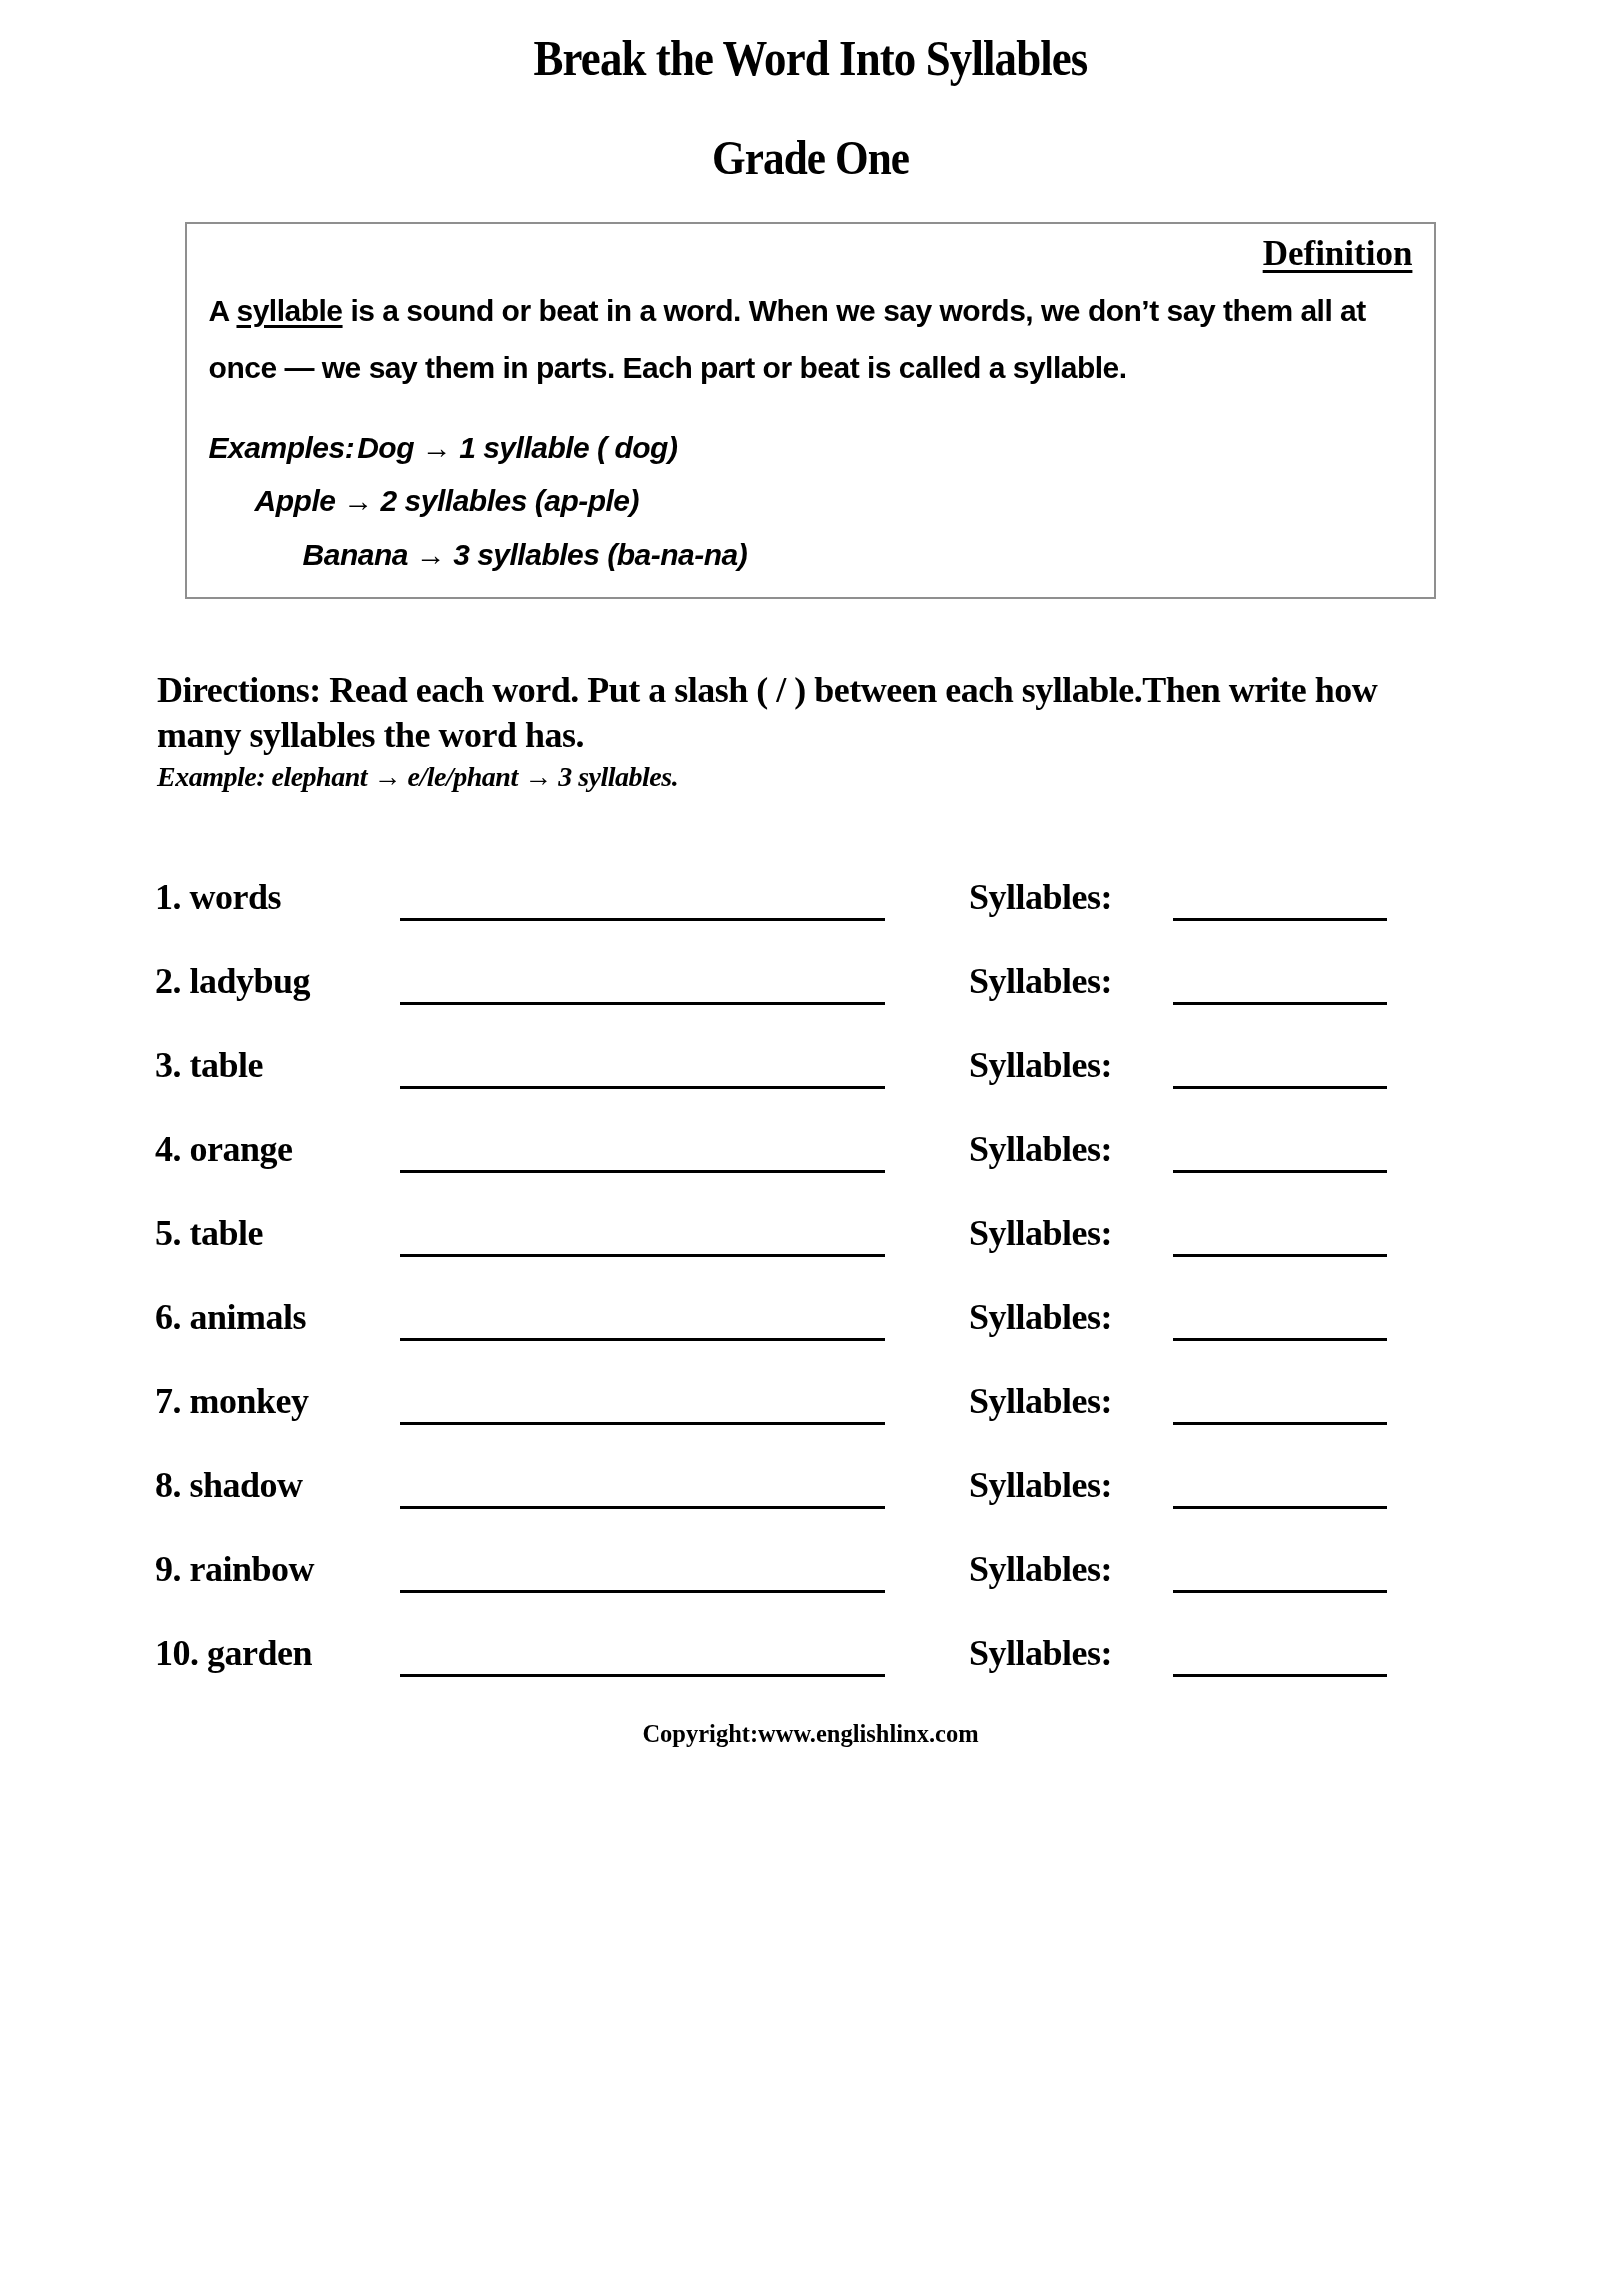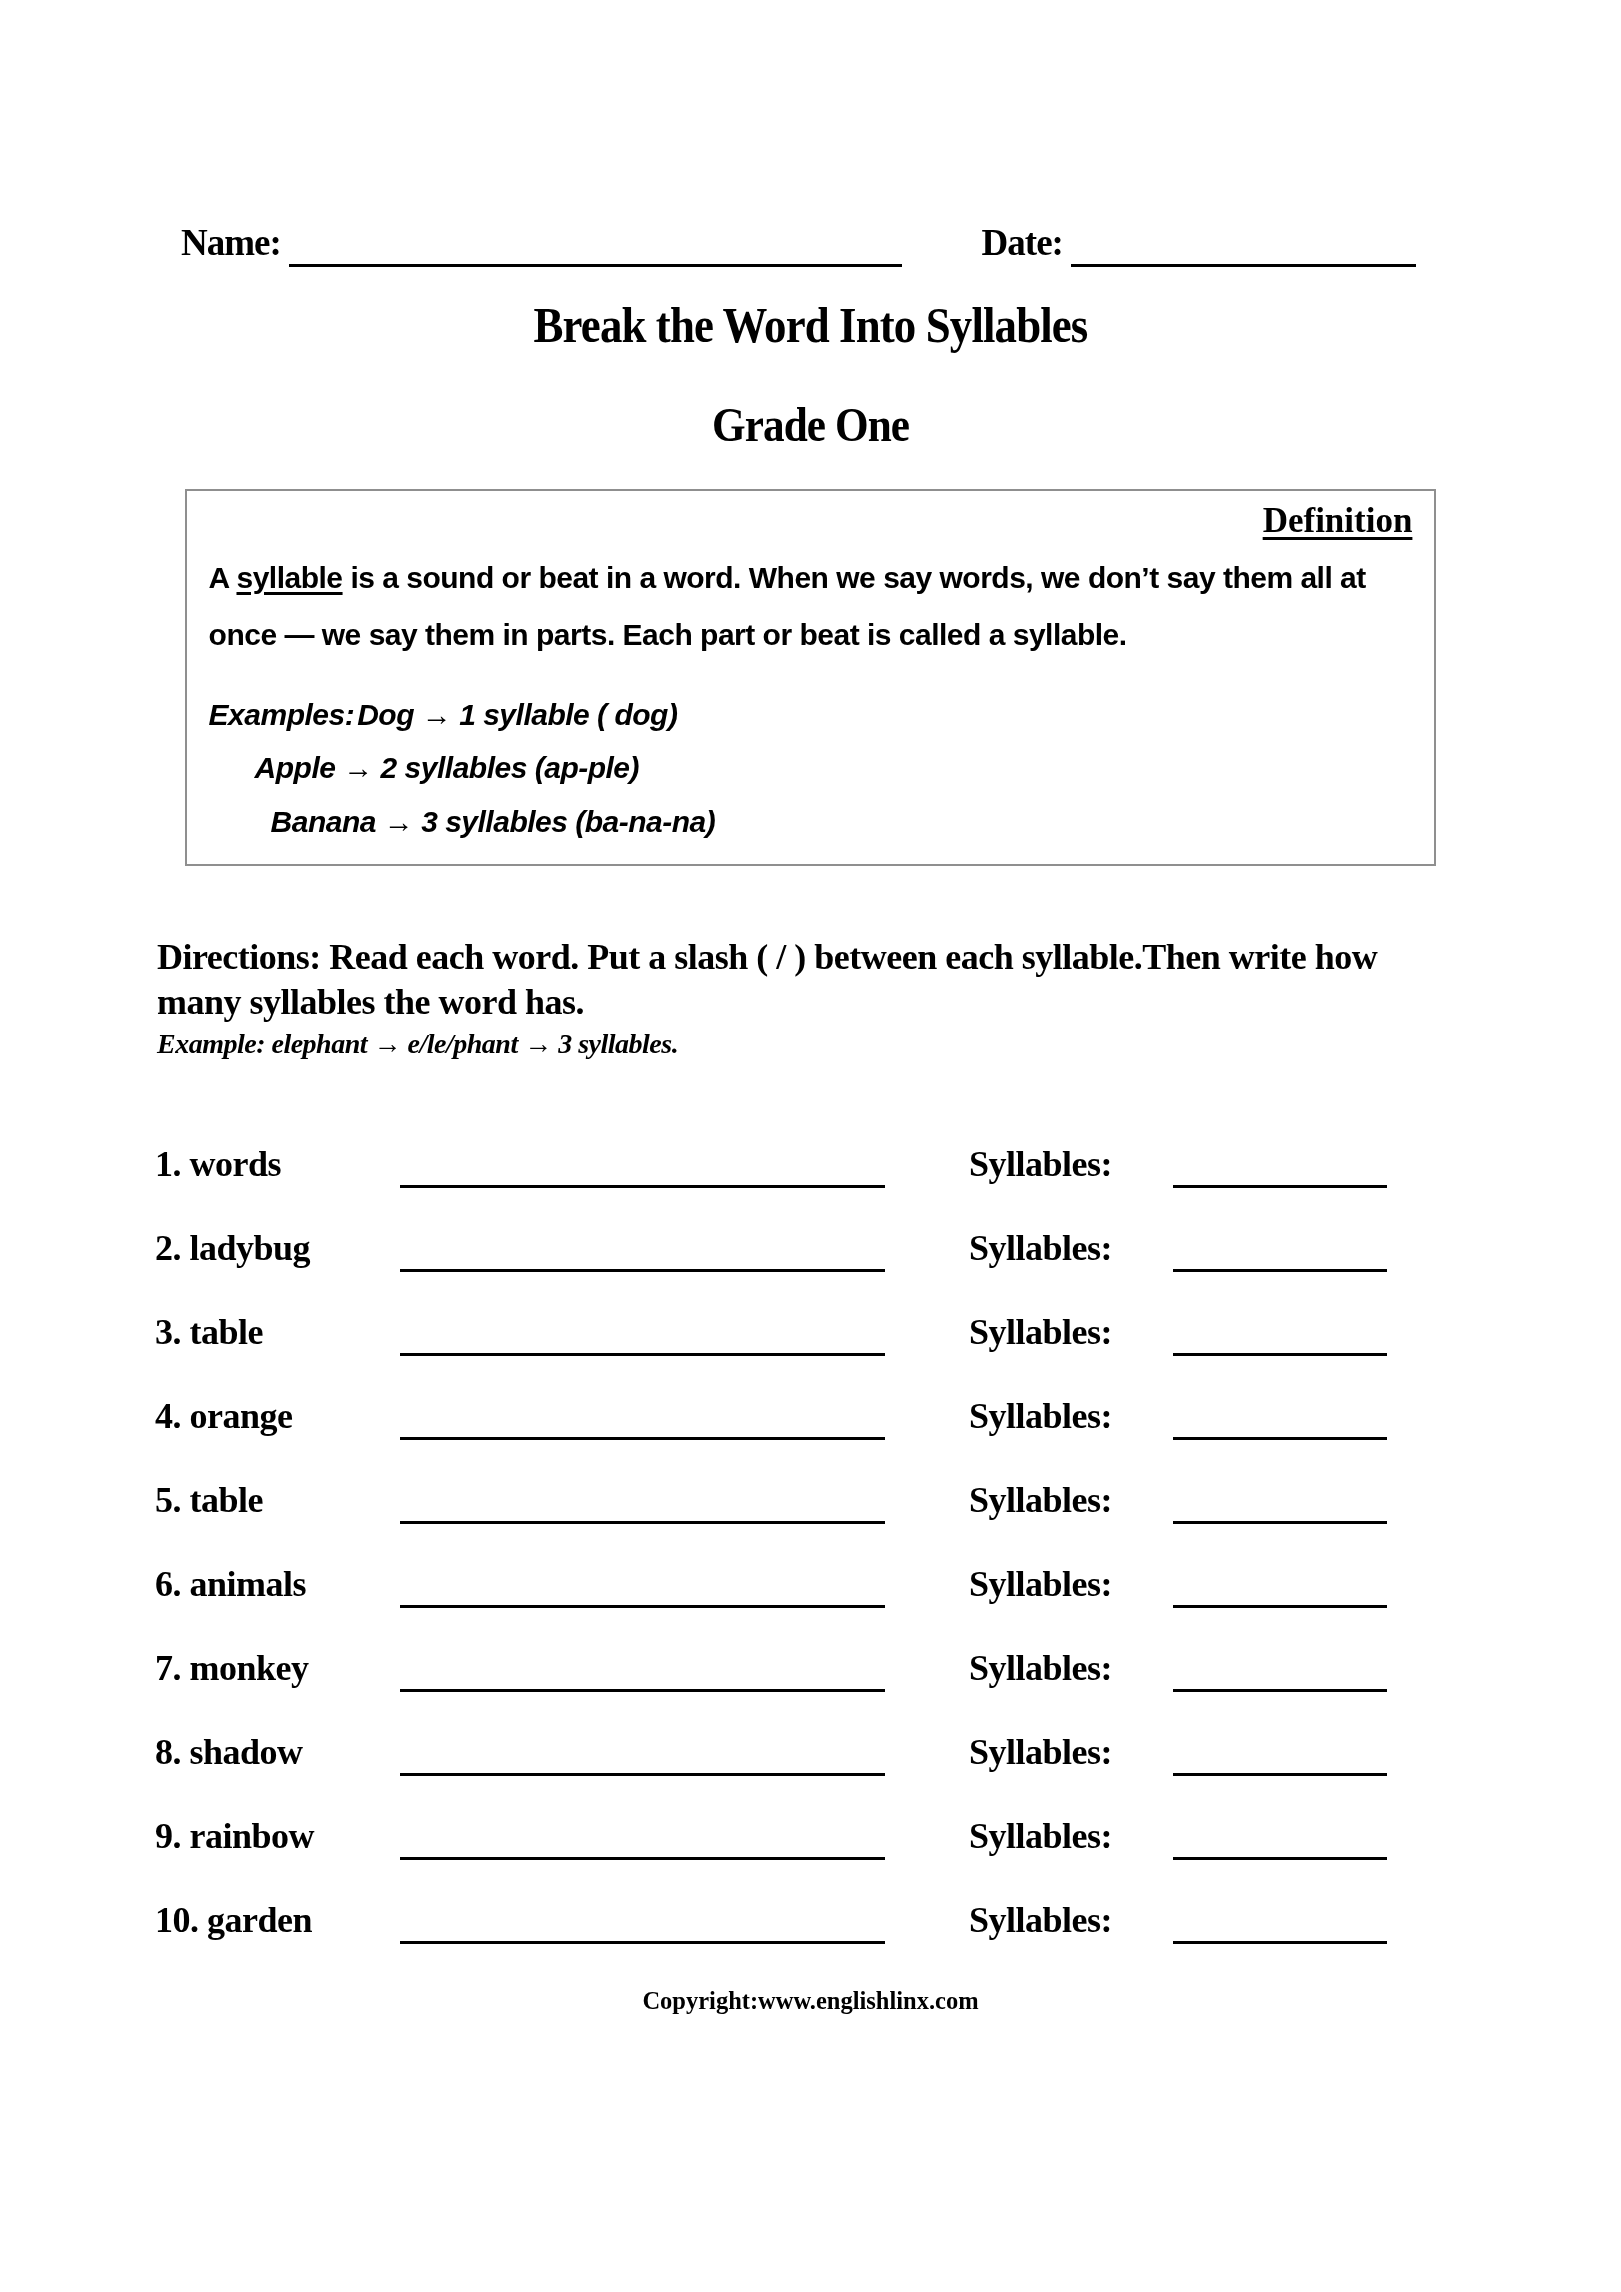--- a/index.html
+++ b/index.html
@@ -86,21 +86,21 @@
     margin-top: 25.5px;
     font-family: "Liberation Sans", sans-serif;
     font-weight: bold;
     font-style: italic;
     font-size: 30px;
     letter-spacing: -0.5px;
   }
   .ex-line { line-height: 1.78; }
   .ex-line.first { margin-left: 0; }
   .ex-line.second { margin-left: 46px; }
-  .ex-line.third { margin-left: 62px; }
+  .ex-line.third { margin-left: 94px; }
   .ex-label { margin-right: 3px; }
 
   
   .directions {
     margin: 69px 196px 0 157px;
     font-weight: bold;
     font-size: 36px;
     line-height: 1.26;
     letter-spacing: -0.5px;
   }
@@ -131,27 +131,20 @@
     text-align: center;
     font-weight: bold;
     font-size: 24.5px;
   }
 </style>
 </head>
 <body>
 
 <div class="sheet">
 
-  <div class="header-row">
-    <span class="hlabel">Name:</span>
-    <span class="blank name-line"></span>
-    <span class="header-gap"></span>
-    <span class="hlabel">Date:</span>
-    <span class="blank date-line"></span>
-  </div>
 
   <div class="title">Break the Word Into Syllables</div>
   <div class="subtitle">Grade One</div>
 
   <div class="def-box">
     <div class="def-heading">Definition</div>
     <div class="def-body">
       <span>A </span><span class="underlined">syllable</span><span> is a sound or beat in a word. When we say words, we don’t say them all at once — we say them in parts. Each part or beat is called a syllable.</span>
     </div>
     <div class="def-examples">

